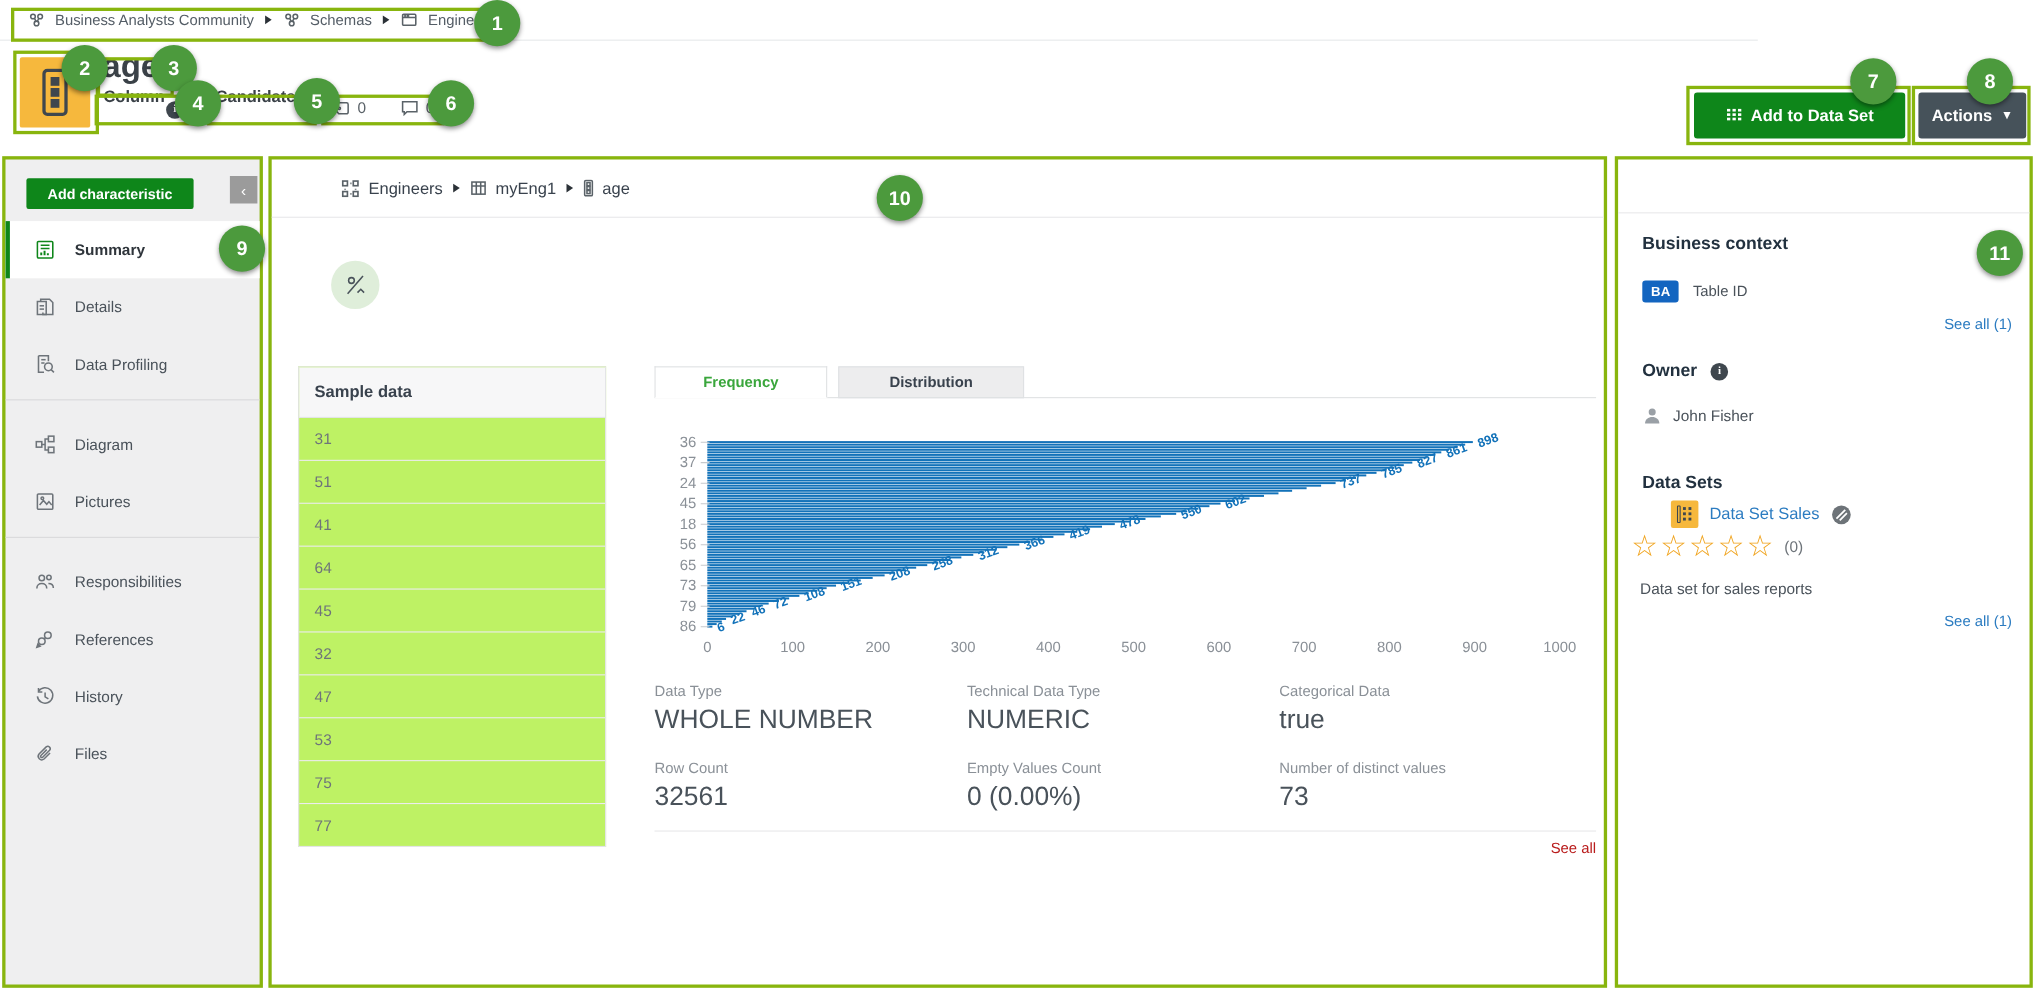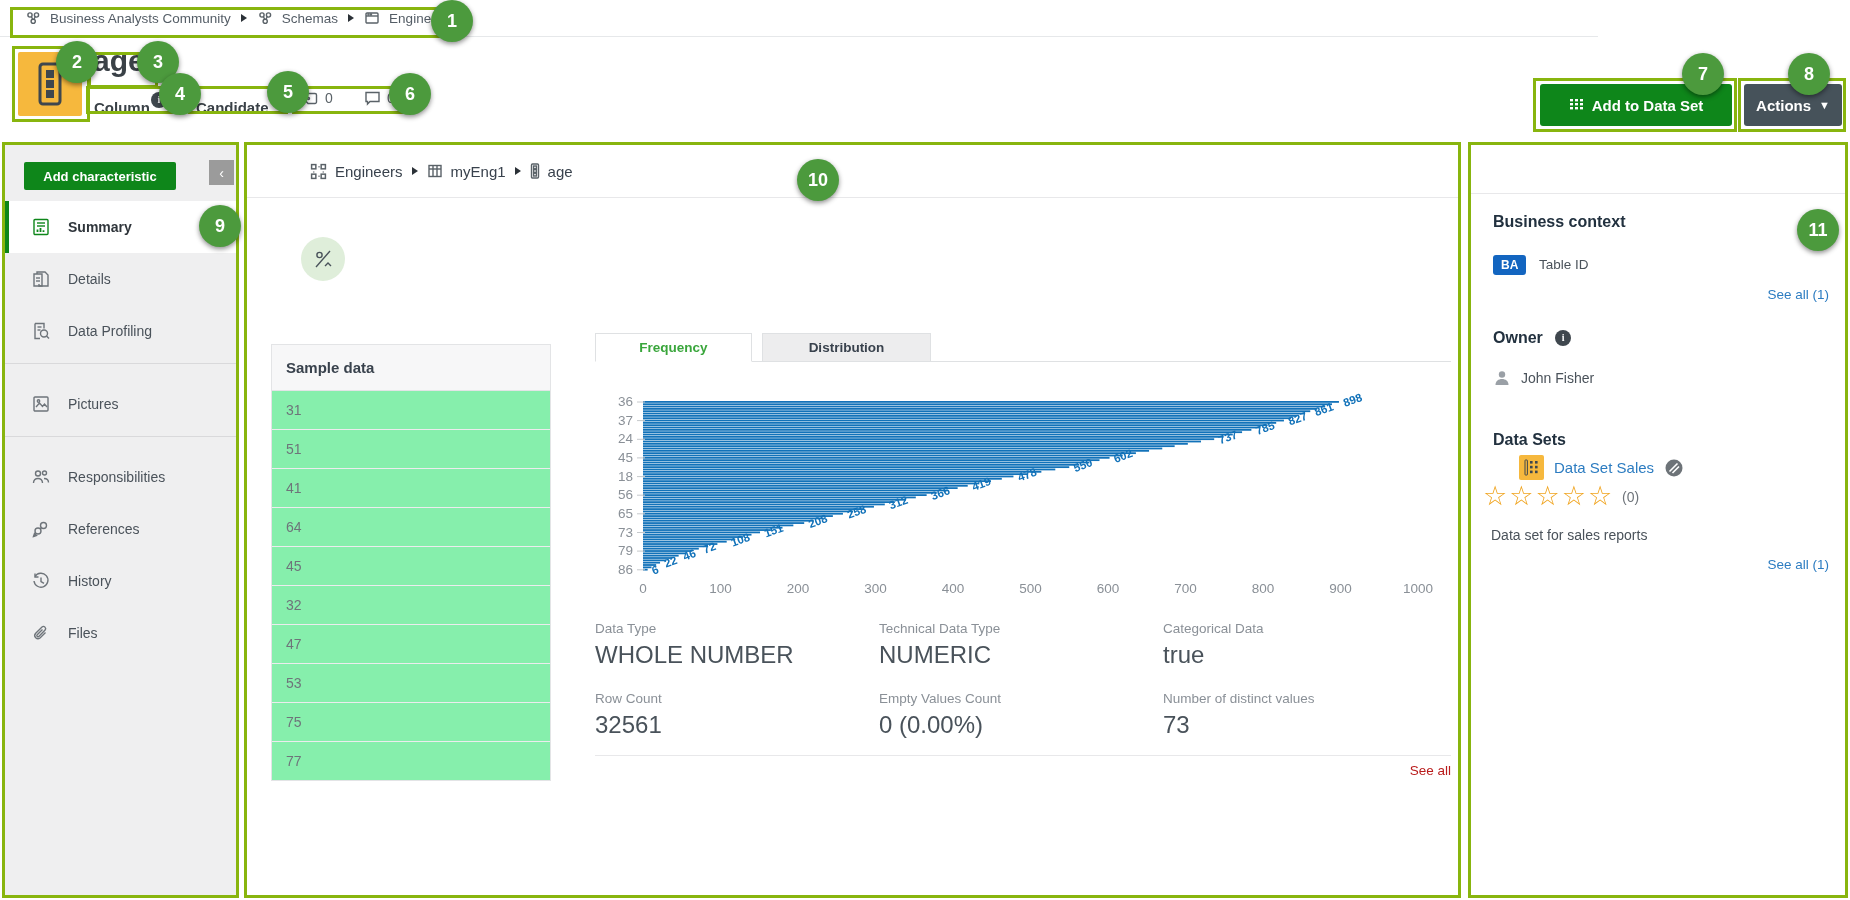--- a/index.html
+++ b/index.html
@@ -11,21 +11,21 @@
   }
   
   .topbar{position:absolute;left:0;top:0;width:1598px;height:36px;border-bottom:1px solid #e6e8ea;background:#fff;}
   .topbar-crumbs{position:absolute;left:25px;top:0;height:36px;display:flex;align-items:center;gap:9px;font-size:13.5px;color:#545d66;}
   .crumb-icon{display:inline-flex;color:#5a6268;}
   .crumb-caret{display:inline-flex;color:#2b3137;}
   .crumb-label{white-space:nowrap;cursor:pointer;}
   
   .entity-icon{position:absolute;left:18px;top:52px;width:64px;height:64px;background:#f6b83d;border-radius:2px;display:flex;align-items:center;justify-content:center;color:#3f474e;}
   .page-title{position:absolute;left:93px;top:44px;font-size:30px;font-weight:bold;color:#3a4147;}
-  .subrow-label{position:absolute;top:99px;font-size:15px;font-weight:bold;color:#3a4147;}
+  .subrow-label{position:absolute;top:80px;font-size:15px;font-weight:bold;color:#3a4147;}
   .info-dot{position:absolute;width:16px;height:16px;border-radius:50%;background:#3f474e;color:#fff;font-size:10px;font-weight:bold;text-align:center;line-height:16px;font-family:"Liberation Serif","DejaVu Serif",serif;}
   .count-group{position:absolute;top:90px;display:flex;align-items:center;gap:6px;color:#5a6268;font-size:14px;}
   .btn{position:absolute;border:none;border-radius:3px;display:flex;align-items:center;justify-content:center;gap:8px;font-weight:bold;font-size:15px;color:#fff;cursor:pointer;font-family:inherit;}
   .btn-green{left:1540px;top:84px;width:192px;height:42px;background:#0e861a;}
   .btn-dark{left:1744px;top:84px;width:98px;height:42px;background:#46525a;}
   .caret-down{font-size:11px;}
   
   .panel{position:absolute;top:142px;height:756px;border:3px solid #88b50e;box-sizing:border-box;}
   .sidebar{left:2px;width:237px;background:#efeff0;}
   .main{left:244px;width:1217px;background:#fff;}
@@ -35,21 +35,21 @@
   .collapse-btn{position:absolute;right:2px;top:15px;width:25px;height:25px;background:#9b9b9b;color:#fff;border:none;font-size:14px;cursor:pointer;font-family:inherit;}
   .menu{position:absolute;left:0;top:56px;width:100%;}
   .menu-item{height:52px;display:flex;align-items:center;gap:17px;padding-left:22px;font-size:14px;color:#4a525a;cursor:pointer;border-left:4px solid transparent;box-sizing:border-box;}
   .menu-item .mi-icon{width:20px;height:20px;display:flex;color:#6e747a;}
   .menu-item.active{background:#fff;border-left:4px solid #0e861a;font-weight:bold;color:#2f353b;}
   .menu-item.active .mi-icon{color:#0e861a;}
   .menu-divider{height:1px;background:#d9d9db;margin:6px 0 14px 0;}
   
   .main-crumbs{position:absolute;left:0;top:0;width:100%;height:53px;border-bottom:1px solid #e8e8ea;display:flex;align-items:center;gap:8px;padding-left:63px;box-sizing:border-box;font-size:15px;color:#39424d;}
   .rule-circle{position:absolute;left:54px;top:92px;width:44px;height:44px;border-radius:50%;background:#dfeeda;display:flex;align-items:center;justify-content:center;color:#49525a;}
-  .sample-table{position:absolute;left:24px;top:188px;width:280px;border:1px solid #e3e4e6;box-sizing:border-box;background:#86efac;margin-top:11px;}
+  .sample-table{position:absolute;left:24px;top:188px;width:280px;border:1px solid #e3e4e6;box-sizing:border-box;background:#bef264;}
   .sample-header{height:45px;background:#f7f7f8;border-bottom:1px solid #e3e4e6;display:flex;align-items:center;padding-left:14px;font-weight:bold;font-size:15px;color:#39424d;}
   .sample-row{height:38px;display:flex;align-items:center;padding-left:14px;font-size:14px;color:#6e747a;border-top:1px solid #ececee;}
   .sample-row:first-of-type{border-top:none;}
   .tabs-line{position:absolute;left:348px;top:216px;width:856px;height:1px;background:#dfe1e3;}
   .tab{position:absolute;top:188px;height:29px;display:flex;align-items:center;justify-content:center;font-size:13.5px;font-weight:bold;box-sizing:border-box;cursor:pointer;}
   .tab-active{left:348px;width:157px;background:#fff;border:1px solid #dfe1e3;border-bottom:1px solid #fff;color:#3aa63c;z-index:2;}
   .tab-inactive{left:515px;width:169px;background:#ededee;border:1px solid #dfe1e3;color:#39424d;}
   .chart-wrap{position:absolute;left:348px;top:240px;width:860px;height:236px;}
   .stat-cell{position:absolute;width:270px;}
   .stat-label{font-size:13.5px;color:#8a9097;}
@@ -222,20 +222,31 @@
             <path d="M4 2.5 v15 h5"></path>
             <line x1="6.5" y1="6" x2="10.5" y2="6"></line>
             <line x1="6.5" y1="9" x2="9.5" y2="9"></line>
             <circle cx="13" cy="12.5" r="3.5"></circle>
             <line x1="15.5" y1="15" x2="18" y2="17.5"></line>
           </svg>
         </span>
         <span>Data Profiling</span>
       </div>
       <div class="menu-divider"></div>
+      <div class="menu-item">
+        <span class="mi-icon">
+          <svg width="20" height="20" viewBox="0 0 20 20" fill="none" stroke="currentColor" stroke-width="1.4">
+            <rect x="2" y="7.5" width="5" height="5"></rect>
+            <rect x="13" y="2.5" width="5" height="5"></rect>
+            <rect x="13" y="12.5" width="5" height="5"></rect>
+            <path d="M7 10 h3 v-5 h3 M10 10 v5 h3"></path>
+          </svg>
+        </span>
+        <span>Diagram</span>
+      </div>
       <div class="menu-item">
         <span class="mi-icon">
           <svg width="20" height="20" viewBox="0 0 20 20" fill="none" stroke="currentColor" stroke-width="1.4">
             <rect x="3" y="3" width="14" height="14" rx="1"></rect>
             <path d="M5 13 l3.5-4 3 3.5 2-2.5 2.5 3"></path>
             <circle cx="7.5" cy="7" r="1.2"></circle>
           </svg>
         </span>
         <span>Pictures</span>
       </div>

